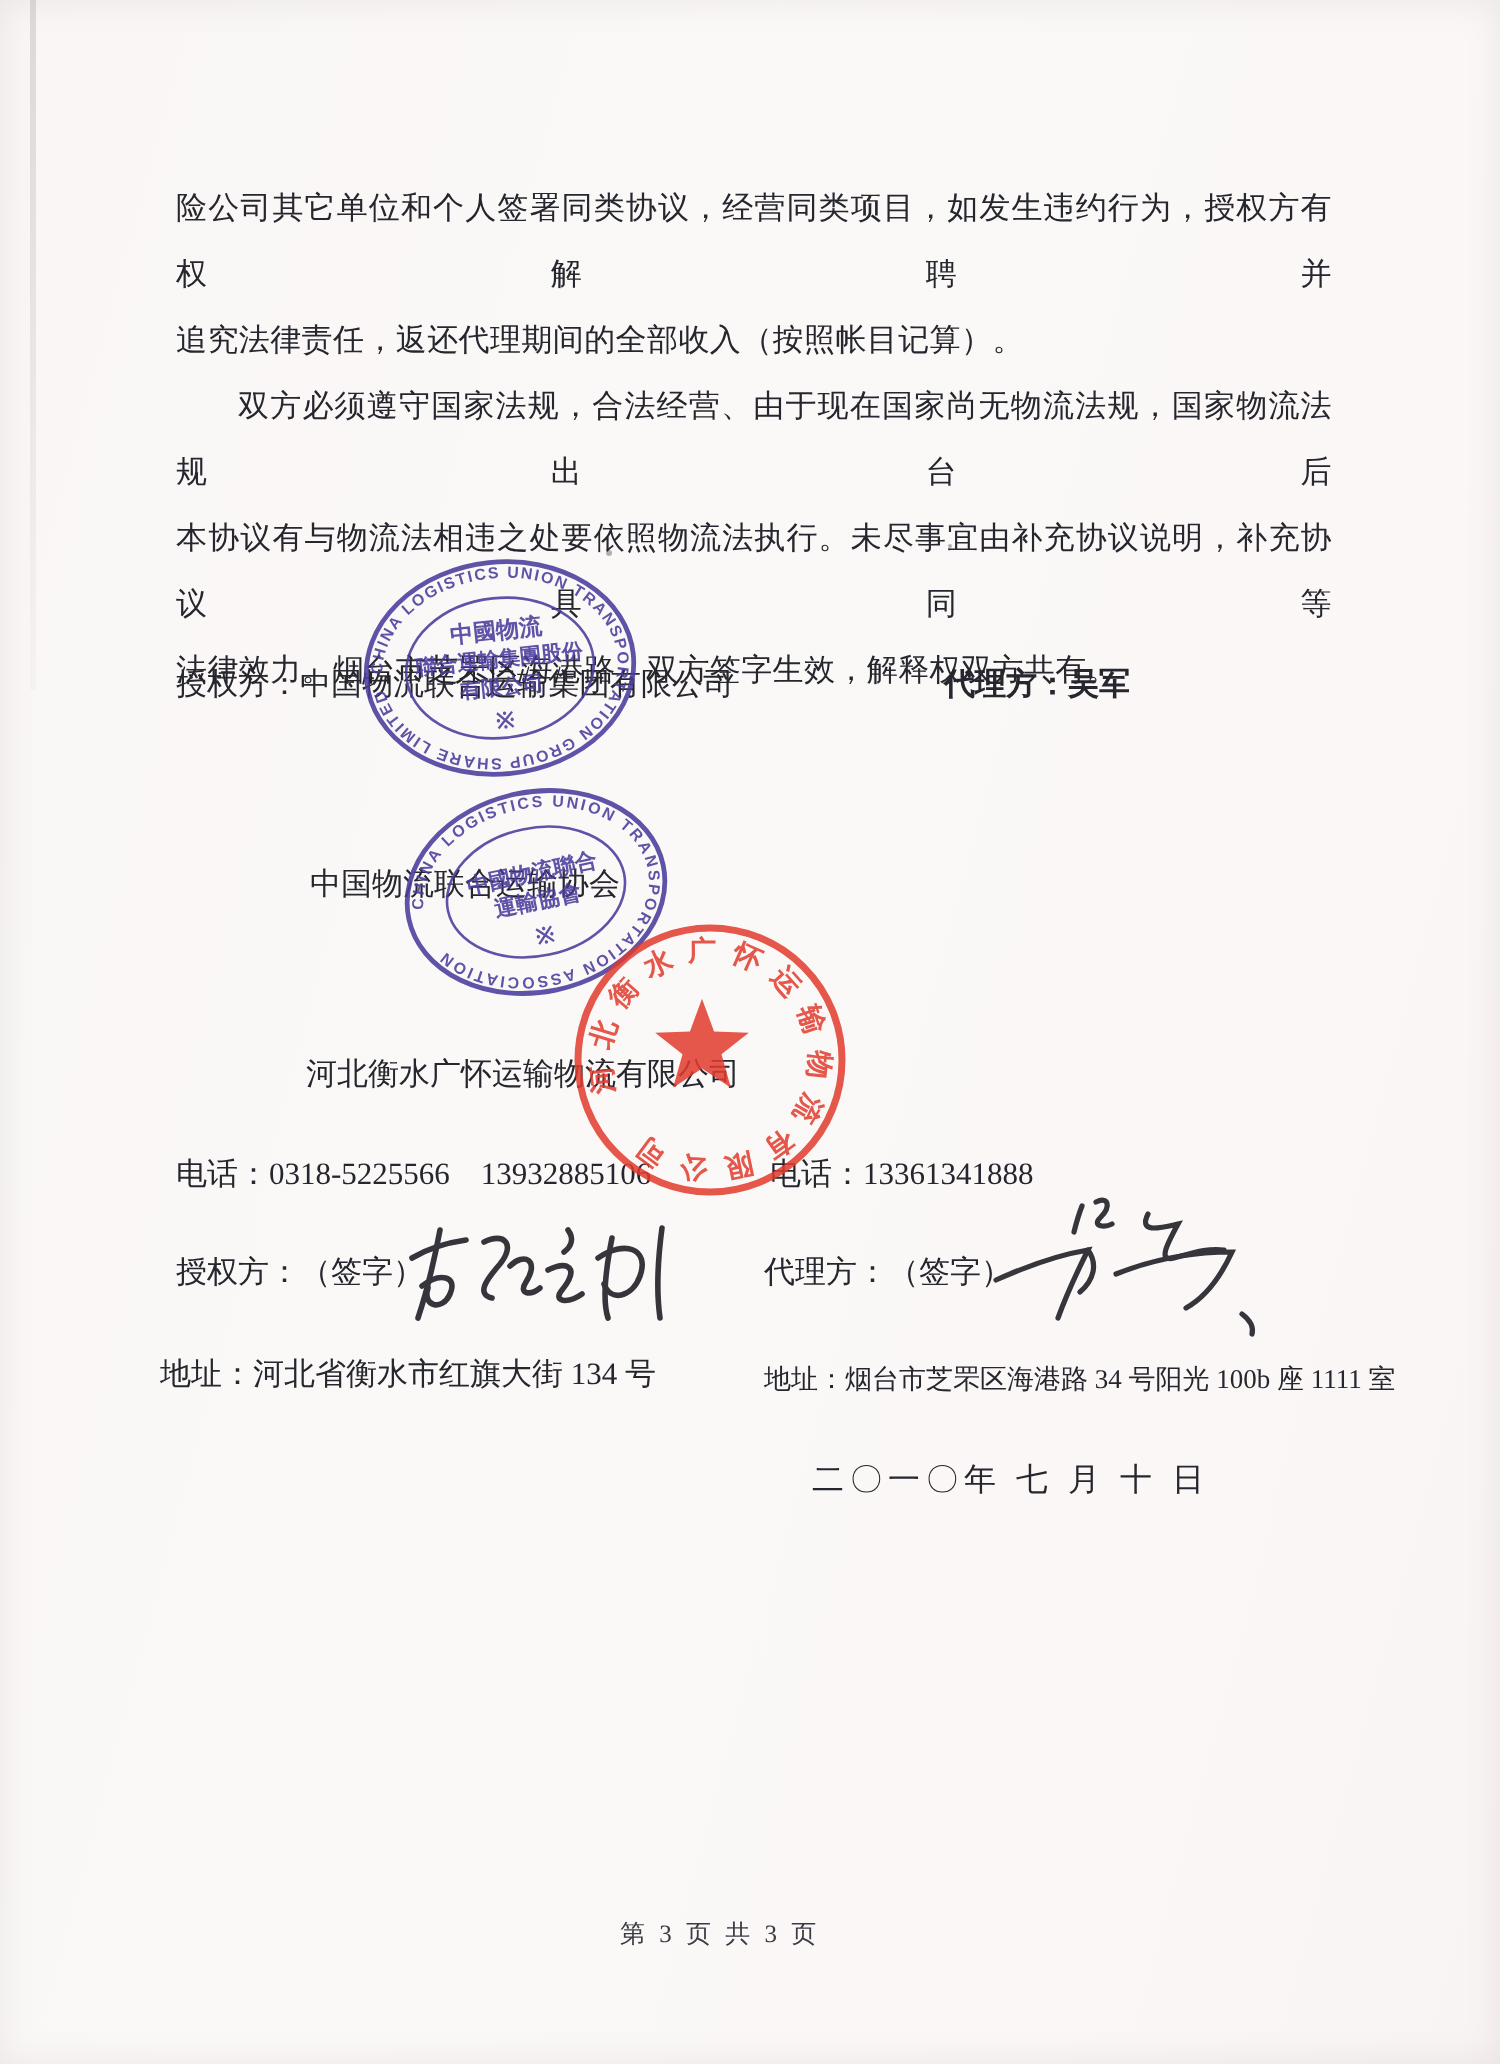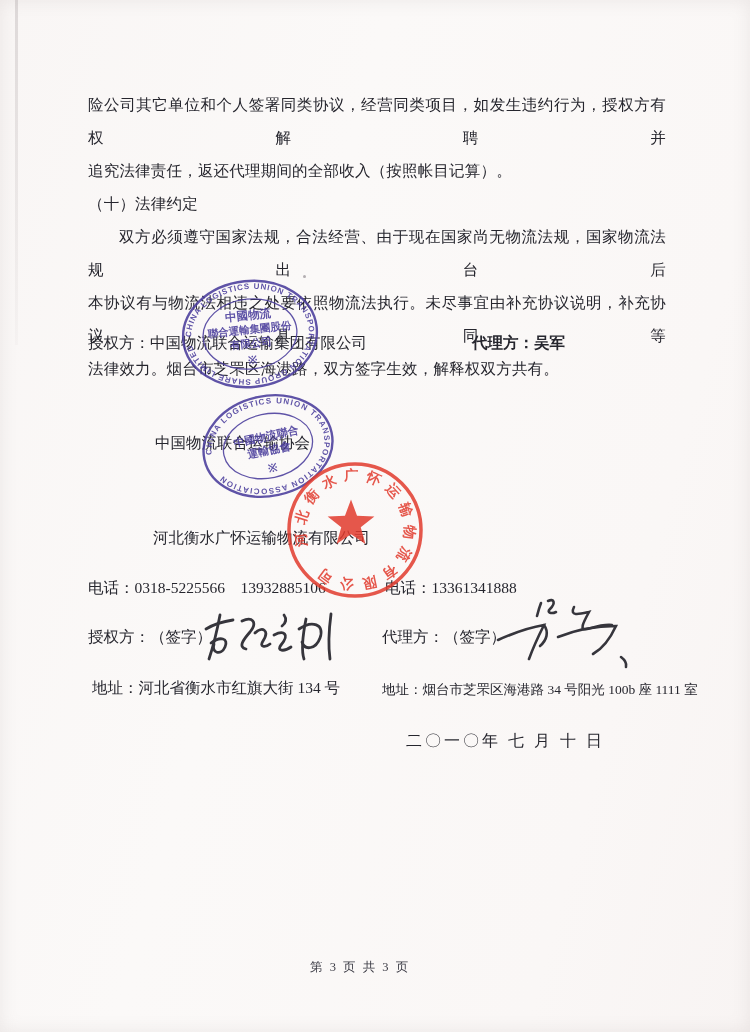--- a/index.html
+++ b/index.html
@@ -39,21 +39,20 @@
 <body>
 
 <div class="page">
   <div class="crease"></div>
   <div class="speck" style="left:303px;top:275px;width:3px;height:3px;"></div>
   <div class="speck" style="left:474px;top:272px;width:2px;height:2px;"></div>
 
   <div class="body-text">
     <div class="line full">险公司其它单位和个人签署同类协议，经营同类项目，如发生违约行为，授权方有权解聘并</div>
     <div class="line">追究法律责任，返还代理期间的全部收入（按照帐目记算）。</div>
-    <div class="line">（十）法律约定</div>
     <div class="line full indent">双方必须遵守国家法规，合法经营、由于现在国家尚无物流法规，国家物流法规出台后</div>
     <div class="line full">本协议有与物流法相违之处要依照物流法执行。未尽事宜由补充协议说明，补充协议具同等</div>
     <div class="line">法律效力。烟台市芝罘区海港路，双方签字生效，解释权双方共有。</div>
   </div>
 
   <div class="row-item" style="left:88px;top:333px;">授权方：中国物流联合运输集团有限公司</div>
   <div class="row-item" style="left:472px;top:333px;font-weight:bold;">代理方：吴军</div>
   <div class="row-item" style="left:155px;top:433px;">中国物流联合运输协会</div>
   <div class="row-item" style="left:153px;top:528px;">河北衡水广怀运输物流有限公司</div>
 
@@ -83,21 +82,21 @@
       <path d="M55 8 C53 13 52 17 51 21"></path>
       <path d="M62 6 C68 3 70 8 64 14 C60 18 66 19 70 17"></path>
       <path d="M12 45 C32 36 46 32 58 30 C52 42 47 53 43 64"></path>
       <path d="M58 30 C63 37 61 45 54 51"></path>
       <path d="M88 12 C83 22 94 19 103 17 C97 28 93 36 101 34 C112 31 118 29 126 30"></path>
       <path d="M72 42 C92 34 112 31 130 31 C124 44 116 54 107 59"></path>
       <path d="M135 62 C139 65 141 68 140 72"></path>
     </g>
   </svg>
 
-  <div class="row-item" style="left:92px;top:678px;">地址：河北省衡水市红旗大街 134 号</div>
+  <div class="row-item" style="left:80px;top:678px;">地址：河北省衡水市红旗大街 134 号</div>
   <div class="row-item small" style="left:382px;top:680px;">地址：烟台市芝罘区海港路 34 号阳光 100b 座 1111 室</div>
 
   <div class="row-item date-line" style="left:406px;top:731px;">二〇一〇年 七 月 十 日</div>
 
   <div class="row-item footer-line" style="left:310px;top:957px;">第 3 页 共 3 页</div>
 
   <svg class="stamp purple" style="left:170px;top:270px;" width="160" height="128" viewBox="0 0 160 128">
     <g transform="translate(80,64) rotate(-6)" stroke="#4a3d9c" fill="#4a3d9c">
       <ellipse rx="67" ry="53" fill="none" stroke-width="2.4"></ellipse>
       <ellipse rx="47" ry="35" fill="none" stroke-width="1.3"></ellipse>

